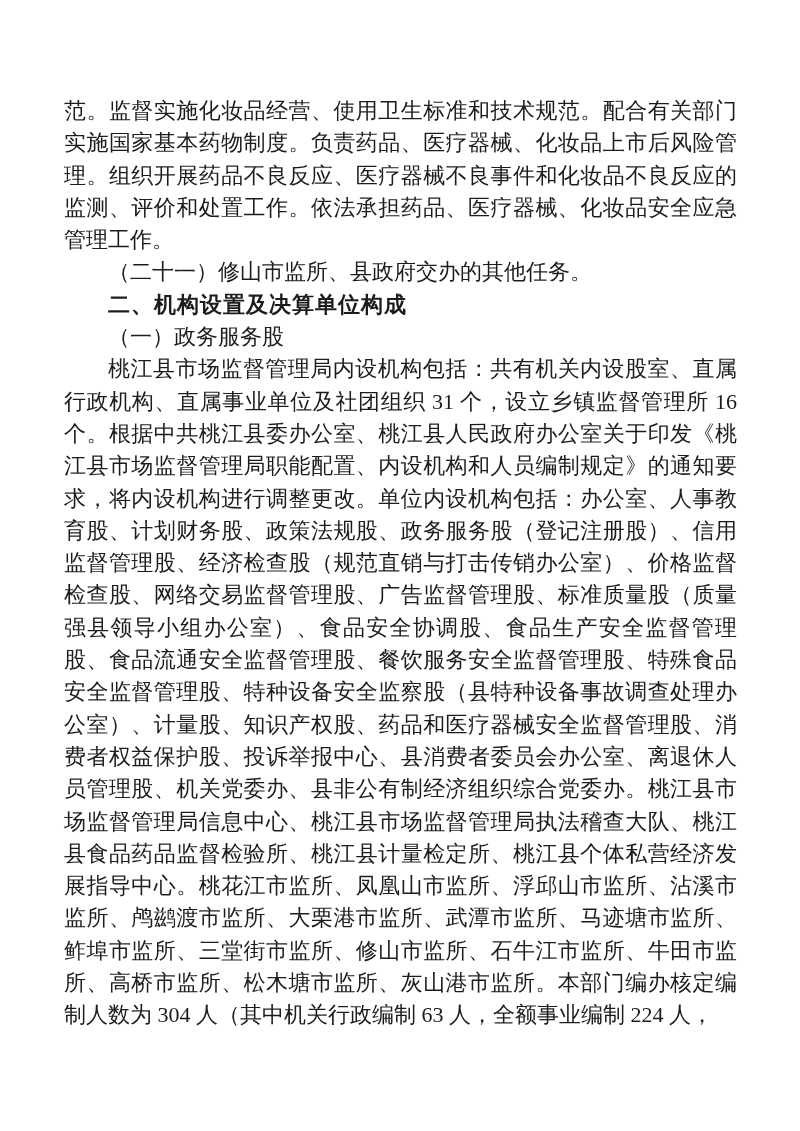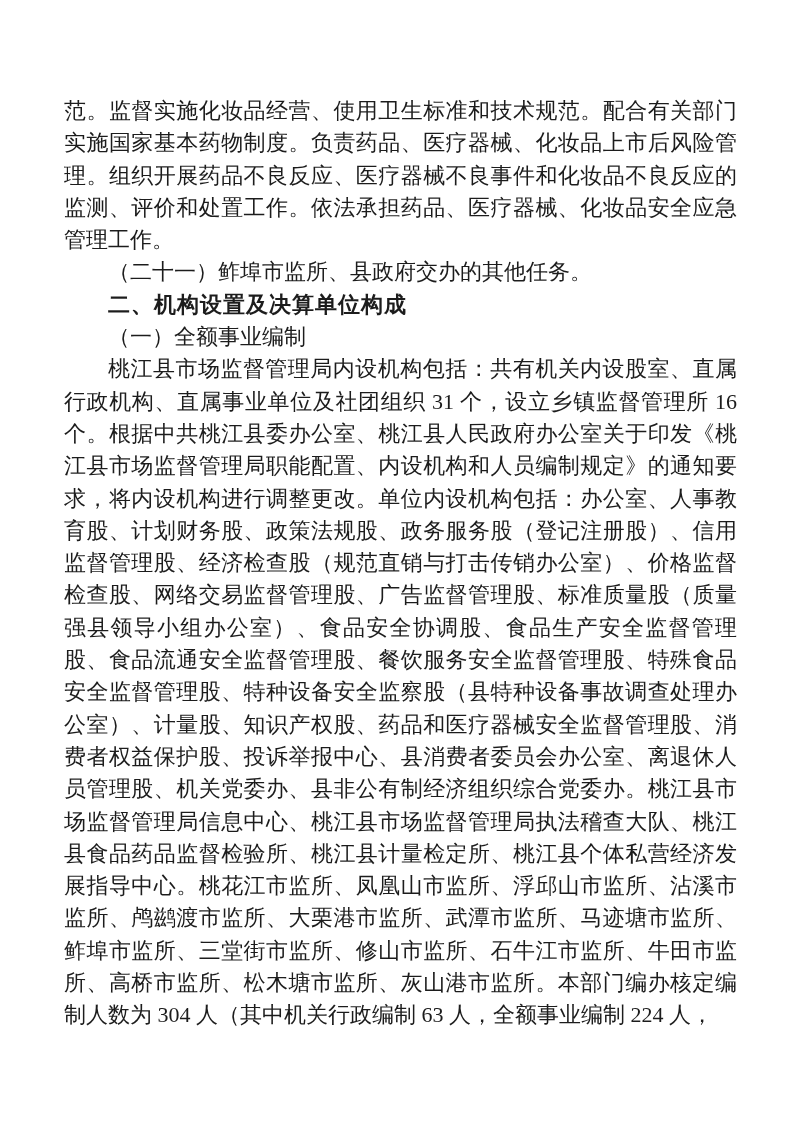--- a/index.html
+++ b/index.html
@@ -36,18 +36,18 @@
     font-weight: 700;
     letter-spacing: 1px;
   }
 </style>
 </head>
 <body>
 
 <div class="page">
   <div class="doc">
     <p>范。监督实施化妆品经营、使用卫生标准和技术规范。配合有关部门实施国家基本药物制度。负责药品、医疗器械、化妆品上市后风险管理。组织开展药品不良反应、医疗器械不良事件和化妆品不良反应的监测、评价和处置工作。依法承担药品、医疗器械、化妆品安全应急管理工作。</p>
-    <p class="indent">（二十一）鲊埠市监所、县政府交办的其他任务。</p>
+    <p class="indent">（二十一）修山市监所、县政府交办的其他任务。</p>
     <p class="indent section-heading">二、机构设置及决算单位构成</p>
-    <p class="indent">（一）全额事业编制</p>
+    <p class="indent">（一）政务服务股</p>
     <p class="indent">桃江县市场监督管理局内设机构包括：共有机关内设股室、直属行政机构、直属事业单位及社团组织 31 个，设立乡镇监督管理所 16 个。根据中共桃江县委办公室、桃江县人民政府办公室关于印发《桃江县市场监督管理局职能配置、内设机构和人员编制规定》的通知要求，将内设机构进行调整更改。单位内设机构包括：办公室、人事教育股、计划财务股、政策法规股、政务服务股（登记注册股）、信用监督管理股、经济检查股（规范直销与打击传销办公室）、价格监督检查股、网络交易监督管理股、广告监督管理股、标准质量股（质量强县领导小组办公室）、食品安全协调股、食品生产安全监督管理股、食品流通安全监督管理股、餐饮服务安全监督管理股、特殊食品安全监督管理股、特种设备安全监察股（县特种设备事故调查处理办公室）、计量股、知识产权股、药品和医疗器械安全监督管理股、消费者权益保护股、投诉举报中心、县消费者委员会办公室、离退休人员管理股、机关党委办、县非公有制经济组织综合党委办。桃江县市场监督管理局信息中心、桃江县市场监督管理局执法稽查大队、桃江县食品药品监督检验所、桃江县计量检定所、桃江县个体私营经济发展指导中心。桃花江市监所、凤凰山市监所、浮邱山市监所、沾溪市监所、鸬鹚渡市监所、大栗港市监所、武潭市监所、马迹塘市监所、鲊埠市监所、三堂街市监所、修山市监所、石牛江市监所、牛田市监所、高桥市监所、松木塘市监所、灰山港市监所。本部门编办核定编制人数为 304 人（其中机关行政编制 63 人，全额事业编制 224 人，</p>
   </div>
 </div>
 
 </body></html>

